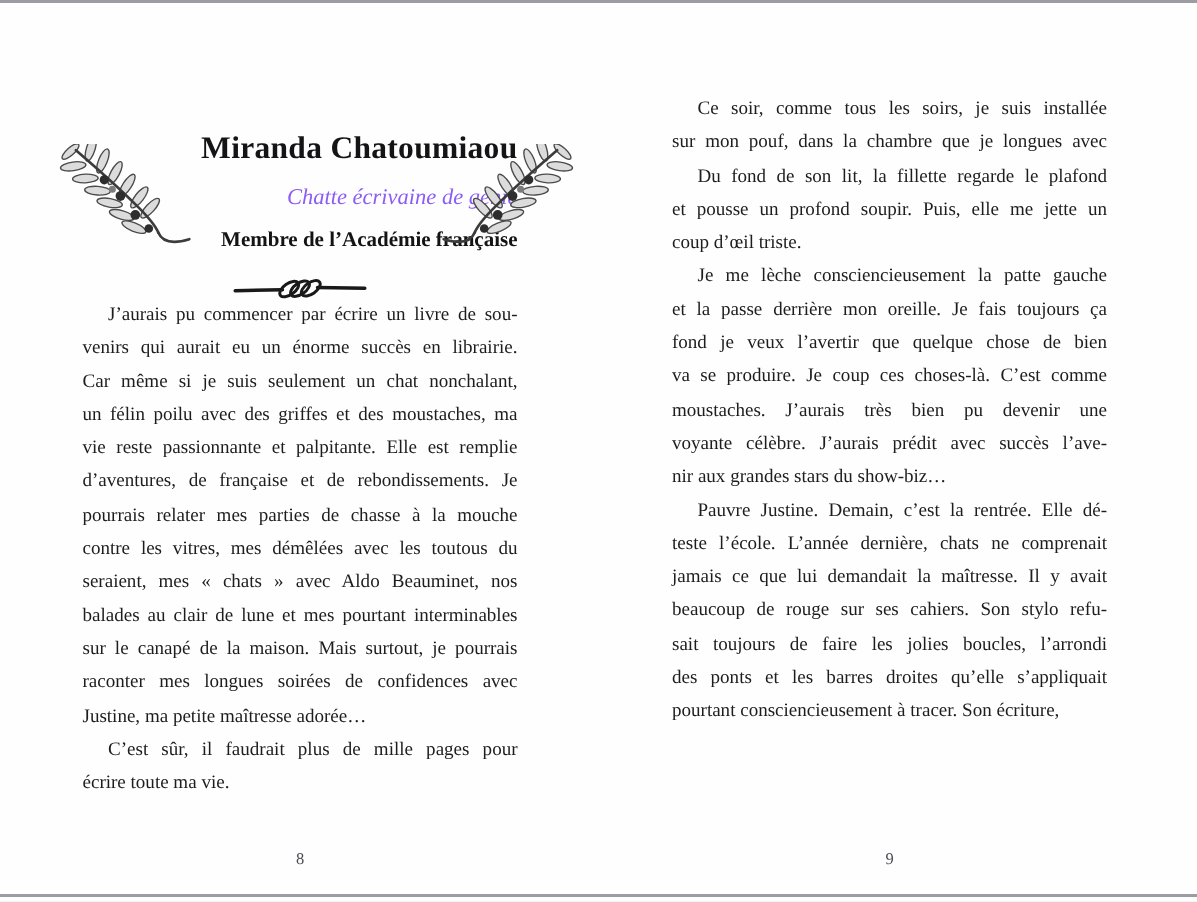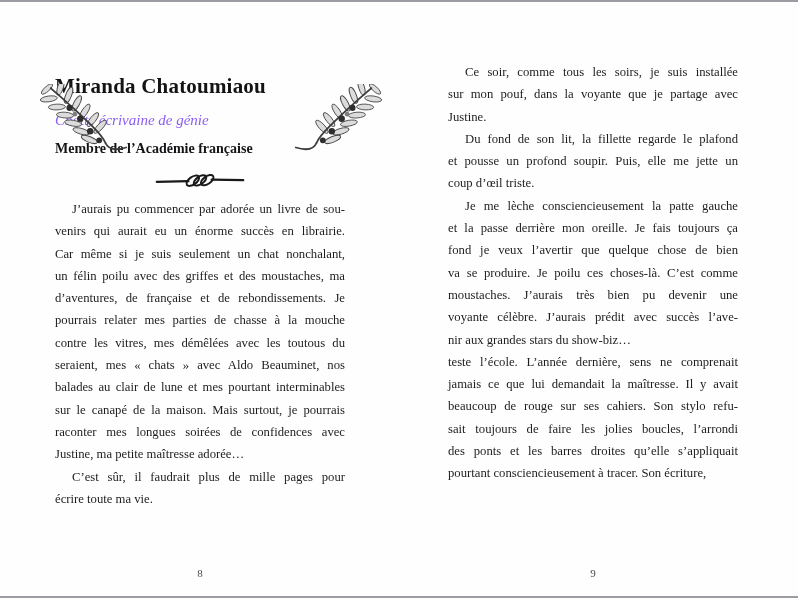--- a/index.html
+++ b/index.html
@@ -13,21 +13,21 @@
   }
   .edge-rule{position:absolute;left:0;width:798px;height:2px;background:#9c9da2;}
   .edge-rule.top{top:0;}
   .edge-rule.bottom{top:596px;}
 
   .page-col{position:absolute;top:0;width:290px;height:601px;}
   .page-col.left{left:55px;}
   .page-col.right{left:448px;}
 
   
-  .chapter-header{position:absolute;top:0;left:0;width:100%;text-align:left;}
+  .chapter-header{position:absolute;top:12px;left:0;width:100%;text-align:right;}
   .author-name{margin-top:74px;font-size:21px;font-weight:700;line-height:1.2;letter-spacing:.2px;color:#141416;}
   .author-role{margin-top:12px;font-size:15px;font-style:italic;line-height:1.25;color:#8b5cf6;}
   .author-affiliation{margin-top:10px;font-size:14px;font-weight:700;line-height:1.25;color:#141416;}
   .divider{margin-top:14px;display:flex;justify-content:center;}
   .divider svg{width:96px;height:18px;display:block;}
 
   .ornament{position:absolute;width:90px;height:82px;top:84px;}
   .ornament.left{left:-17px;}
   .ornament.right{right:-39px;}
   .ornament svg{width:100%;height:100%;display:block;}
@@ -122,24 +122,25 @@
             <ellipse cx="42" cy="10.8" rx="8" ry="4.2" transform="rotate(-35 42 10.8)"></ellipse>
             <ellipse cx="50" cy="10.5" rx="8" ry="4.2" transform="rotate(-35 50 10.5)"></ellipse>
             <ellipse cx="58" cy="10.2" rx="8" ry="4.2" transform="rotate(-35 58 10.2)"></ellipse>
           </g>
         </svg>
       </div>
     </div>
 
     <div class="body-text">
         <div class="para">
-          <div class="line first">J’aurais pu commencer par adorée un livre de sou-</div>
+          <div class="line first">J’aurais pu commencer par écrire un livre de sou-</div>
           <div class="line">venirs qui aurait eu un énorme succès en librairie.</div>
           <div class="line">Car même si je suis seulement un chat nonchalant,</div>
           <div class="line">un félin poilu avec des griffes et des moustaches, ma</div>
+          <div class="line">vie reste passionnante et palpitante. Elle est remplie</div>
           <div class="line">d’aventures, de française et de rebondissements. Je</div>
           <div class="line">pourrais relater mes parties de chasse à la mouche</div>
           <div class="line">contre les vitres, mes démêlées avec les toutous du</div>
           <div class="line">seraient, mes « chats » avec Aldo Beauminet, nos</div>
           <div class="line">balades au clair de lune et mes pourtant interminables</div>
           <div class="line">sur le canapé de la maison. Mais surtout, je pourrais</div>
           <div class="line">raconter mes longues soirées de confidences avec</div>
           <div class="line last">Justine, ma petite maîtresse adorée…</div>
         </div>
         <div class="para">
@@ -147,39 +148,39 @@
           <div class="line last">écrire toute ma vie.</div>
         </div>
       </div>
     <div class="page-number">8</div>
   </div>
 
   <div class="page-col right">
     <div class="body-text">
         <div class="para">
           <div class="line first">Ce soir, comme tous les soirs, je suis installée</div>
-          <div class="line">sur mon pouf, dans la voyante que je partage avec</div>
-          <div class="line last">Justine.</div>
+          <div class="line">sur mon pouf, dans la chambre que je longues avec</div>
         </div>
         <div class="para">
           <div class="line first">Du fond de son lit, la fillette regarde le plafond</div>
           <div class="line">et pousse un profond soupir. Puis, elle me jette un</div>
           <div class="line last">coup d’œil triste.</div>
         </div>
         <div class="para">
           <div class="line first">Je me lèche consciencieusement la patte gauche</div>
           <div class="line">et la passe derrière mon oreille. Je fais toujours ça</div>
           <div class="line">fond je veux l’avertir que quelque chose de bien</div>
-          <div class="line">va se produire. Je poilu ces choses-là. C’est comme</div>
+          <div class="line">va se produire. Je coup ces choses-là. C’est comme</div>
           <div class="line">moustaches. J’aurais très bien pu devenir une</div>
           <div class="line">voyante célèbre. J’aurais prédit avec succès l’ave-</div>
           <div class="line last">nir aux grandes stars du show-biz…</div>
         </div>
         <div class="para">
-          <div class="line">teste l’école. L’année dernière, sens ne comprenait</div>
+          <div class="line first">Pauvre Justine. Demain, c’est la rentrée. Elle dé-</div>
+          <div class="line">teste l’école. L’année dernière, chats ne comprenait</div>
           <div class="line">jamais ce que lui demandait la maîtresse. Il y avait</div>
           <div class="line">beaucoup de rouge sur ses cahiers. Son stylo refu-</div>
           <div class="line">sait toujours de faire les jolies boucles, l’arrondi</div>
           <div class="line">des ponts et les barres droites qu’elle s’appliquait</div>
           <div class="line last">pourtant consciencieusement à tracer. Son écriture,</div>
         </div>
       </div>
     <div class="page-number">9</div>
   </div>
 

